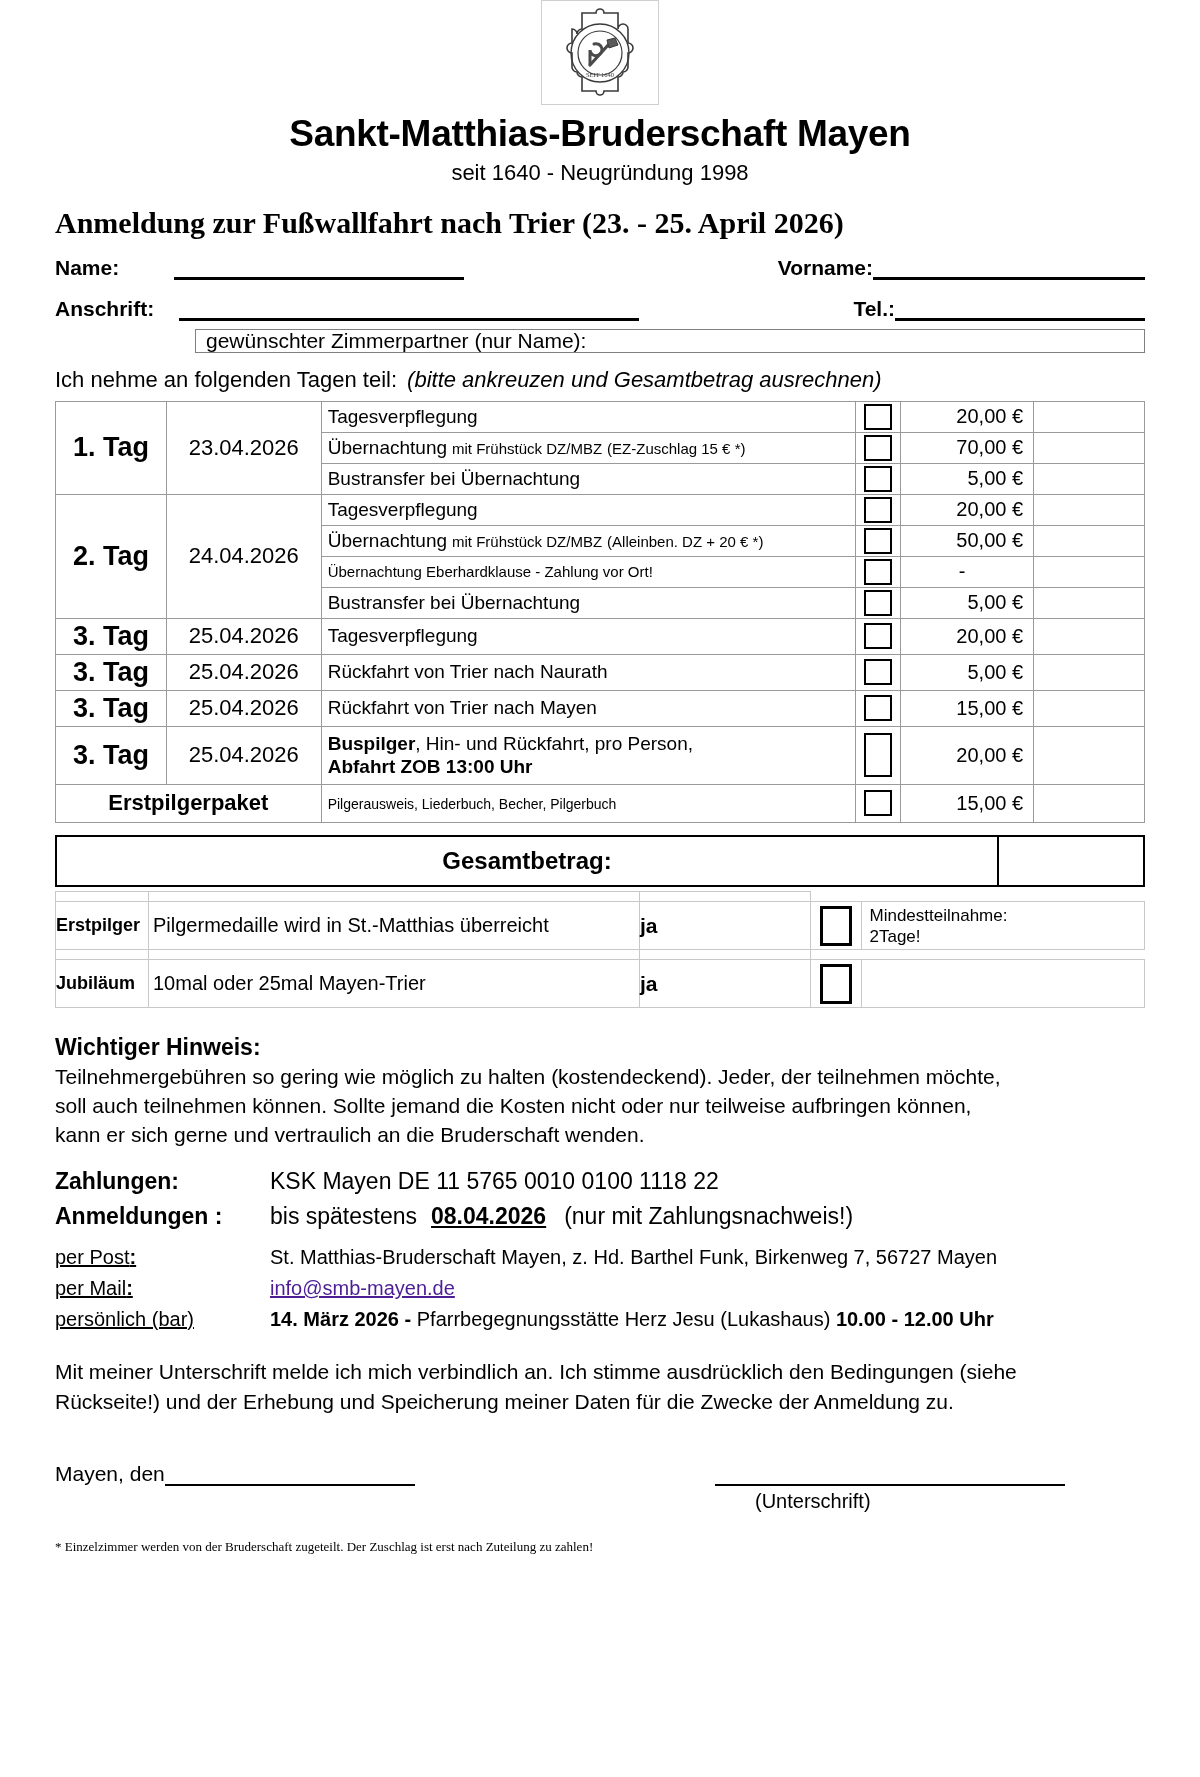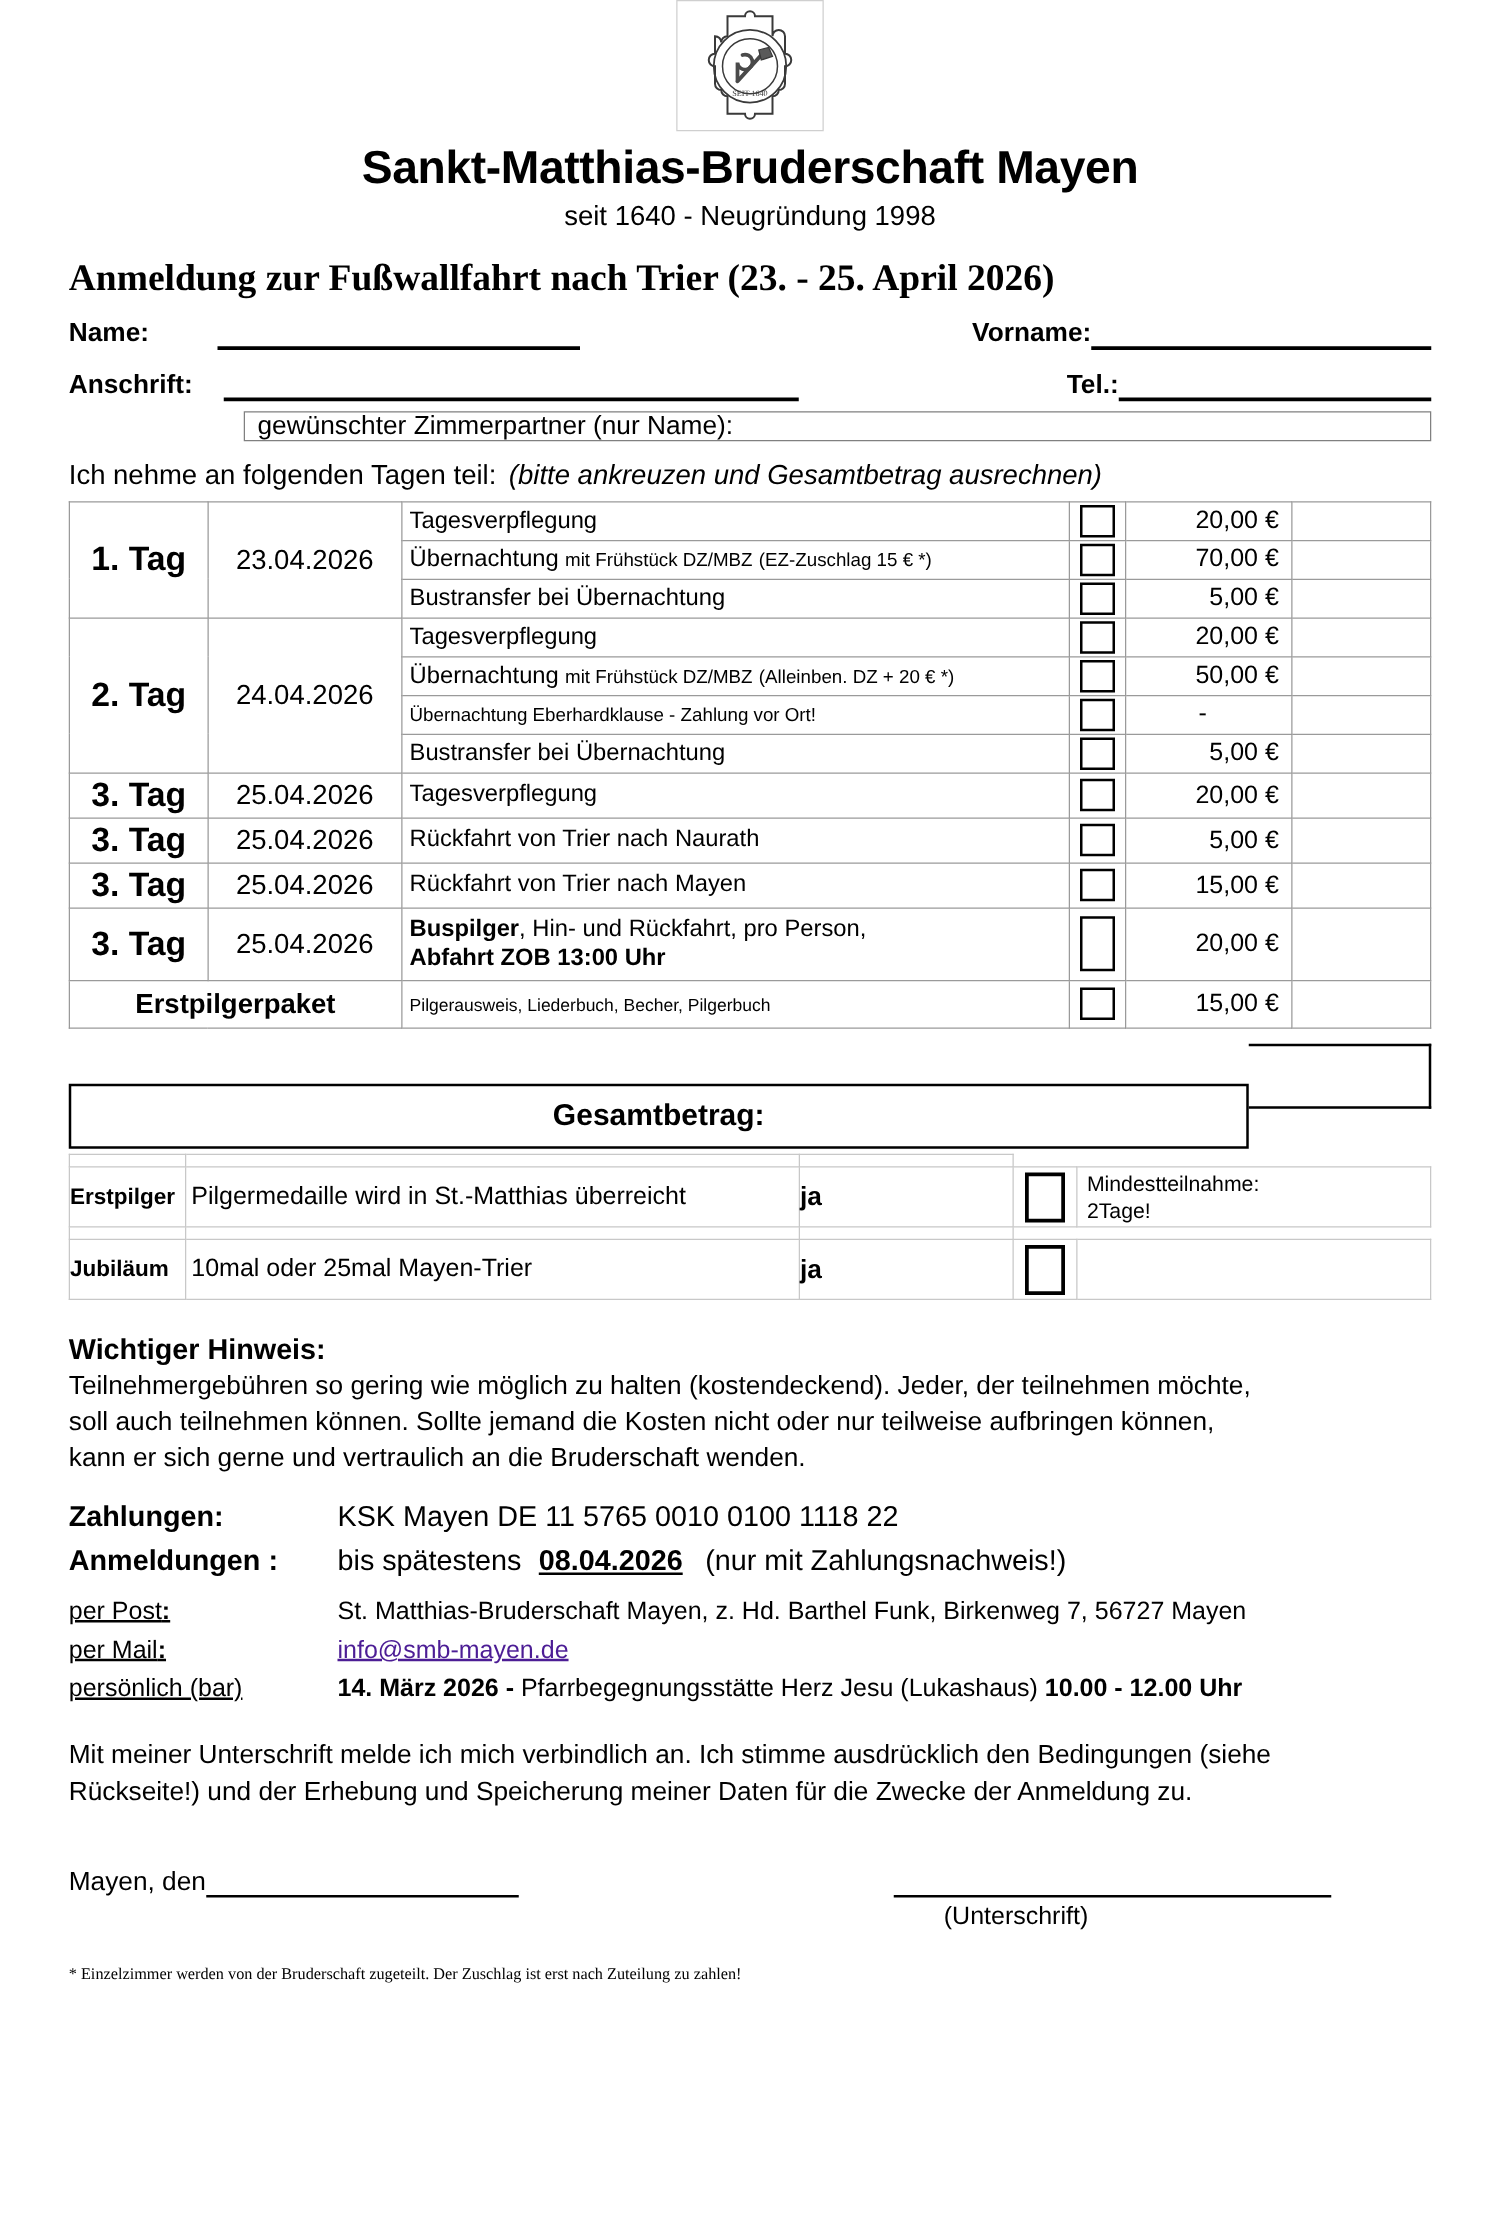--- a/index.html
+++ b/index.html
@@ -56,21 +56,21 @@
     font-size: 30px;
     font-weight: bold;
     margin: 20px 0 0 0;
     line-height: 1.1;
     white-space: nowrap;
   }
 
   
   .field-row {
     display: flex;
-    align-items: center;
+    align-items: flex-end;
     margin-top: 16px;
     font-size: 21px;
     font-weight: bold;
   }
   .field-label { white-space: nowrap; }
   .rule {
     border-bottom: 3px solid #000;
     height: 22px;
     flex: none;
   }
@@ -150,21 +150,20 @@
   .gesamt-label {
     flex: 1 1 auto;
     border: 2.5px solid #000;
     height: 52px;
     display: flex;
     align-items: center;
     justify-content: center;
     font-size: 24px;
     font-weight: bold;
     box-sizing: border-box;
-    margin-top: 32px;
   }
   .gesamt-value {
     width: 146px;
     border: 2.5px solid #000;
     border-left: none;
     height: 52px;
     box-sizing: border-box;
   }
 
   

